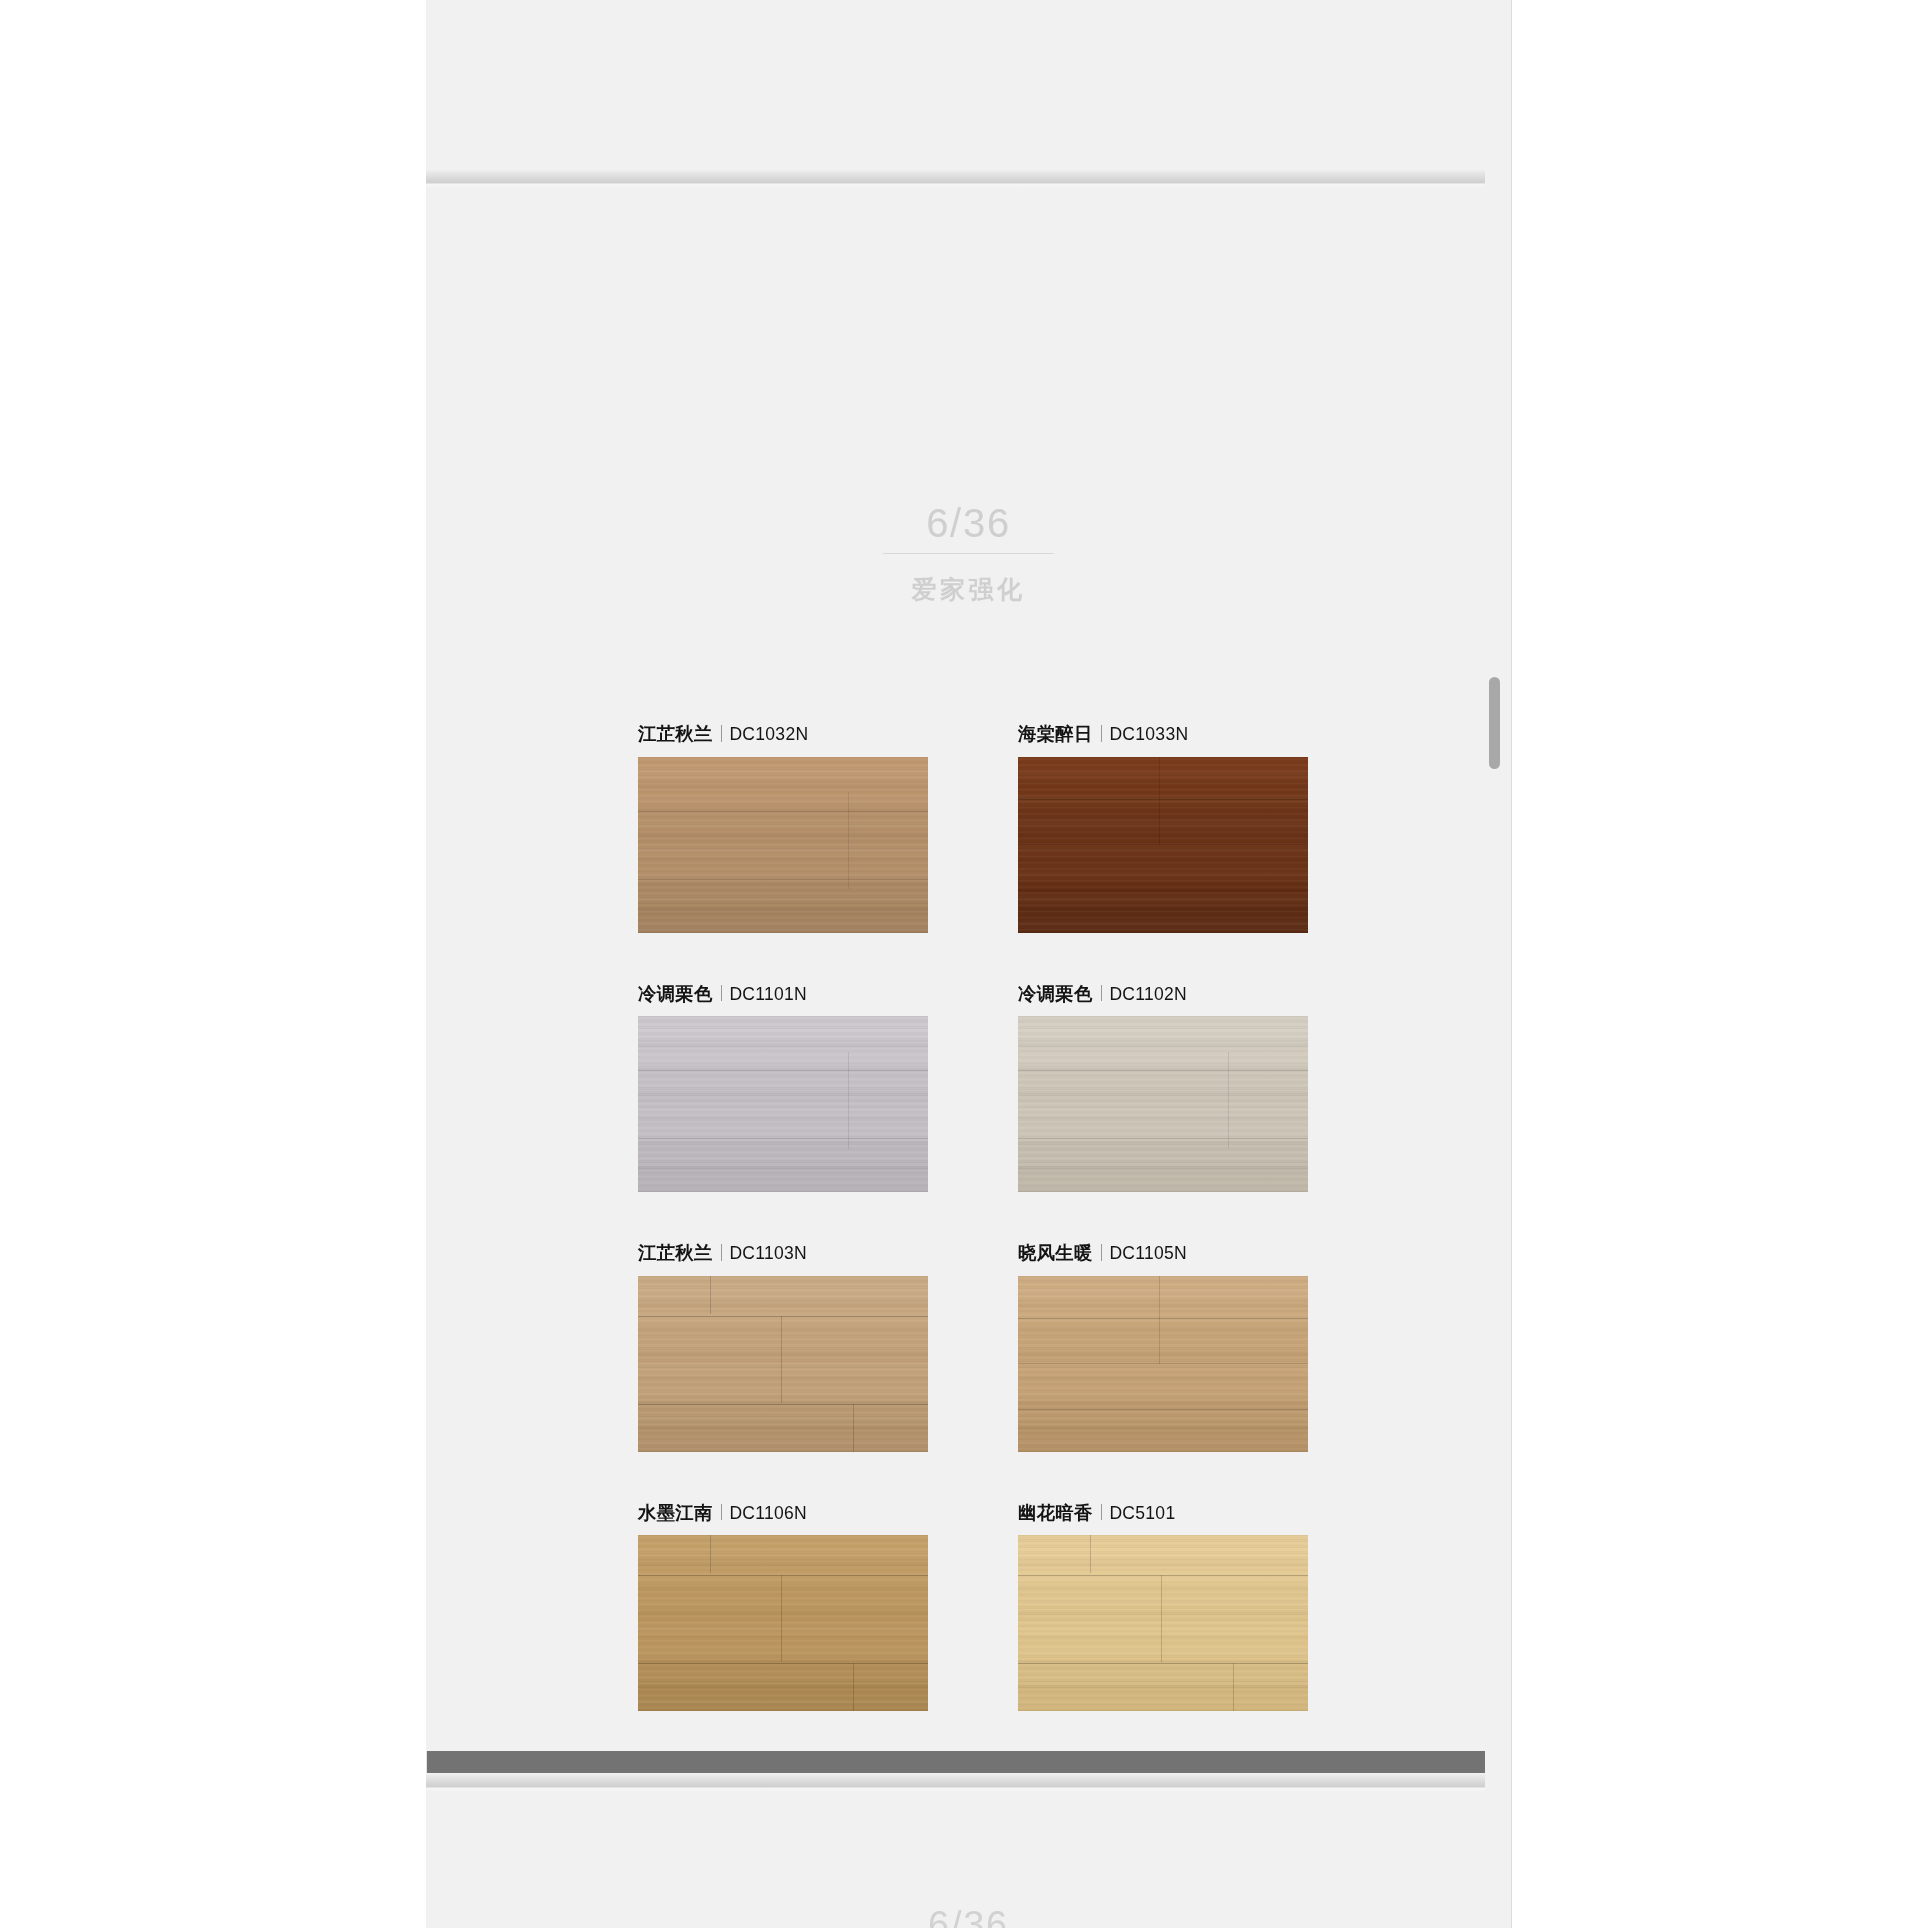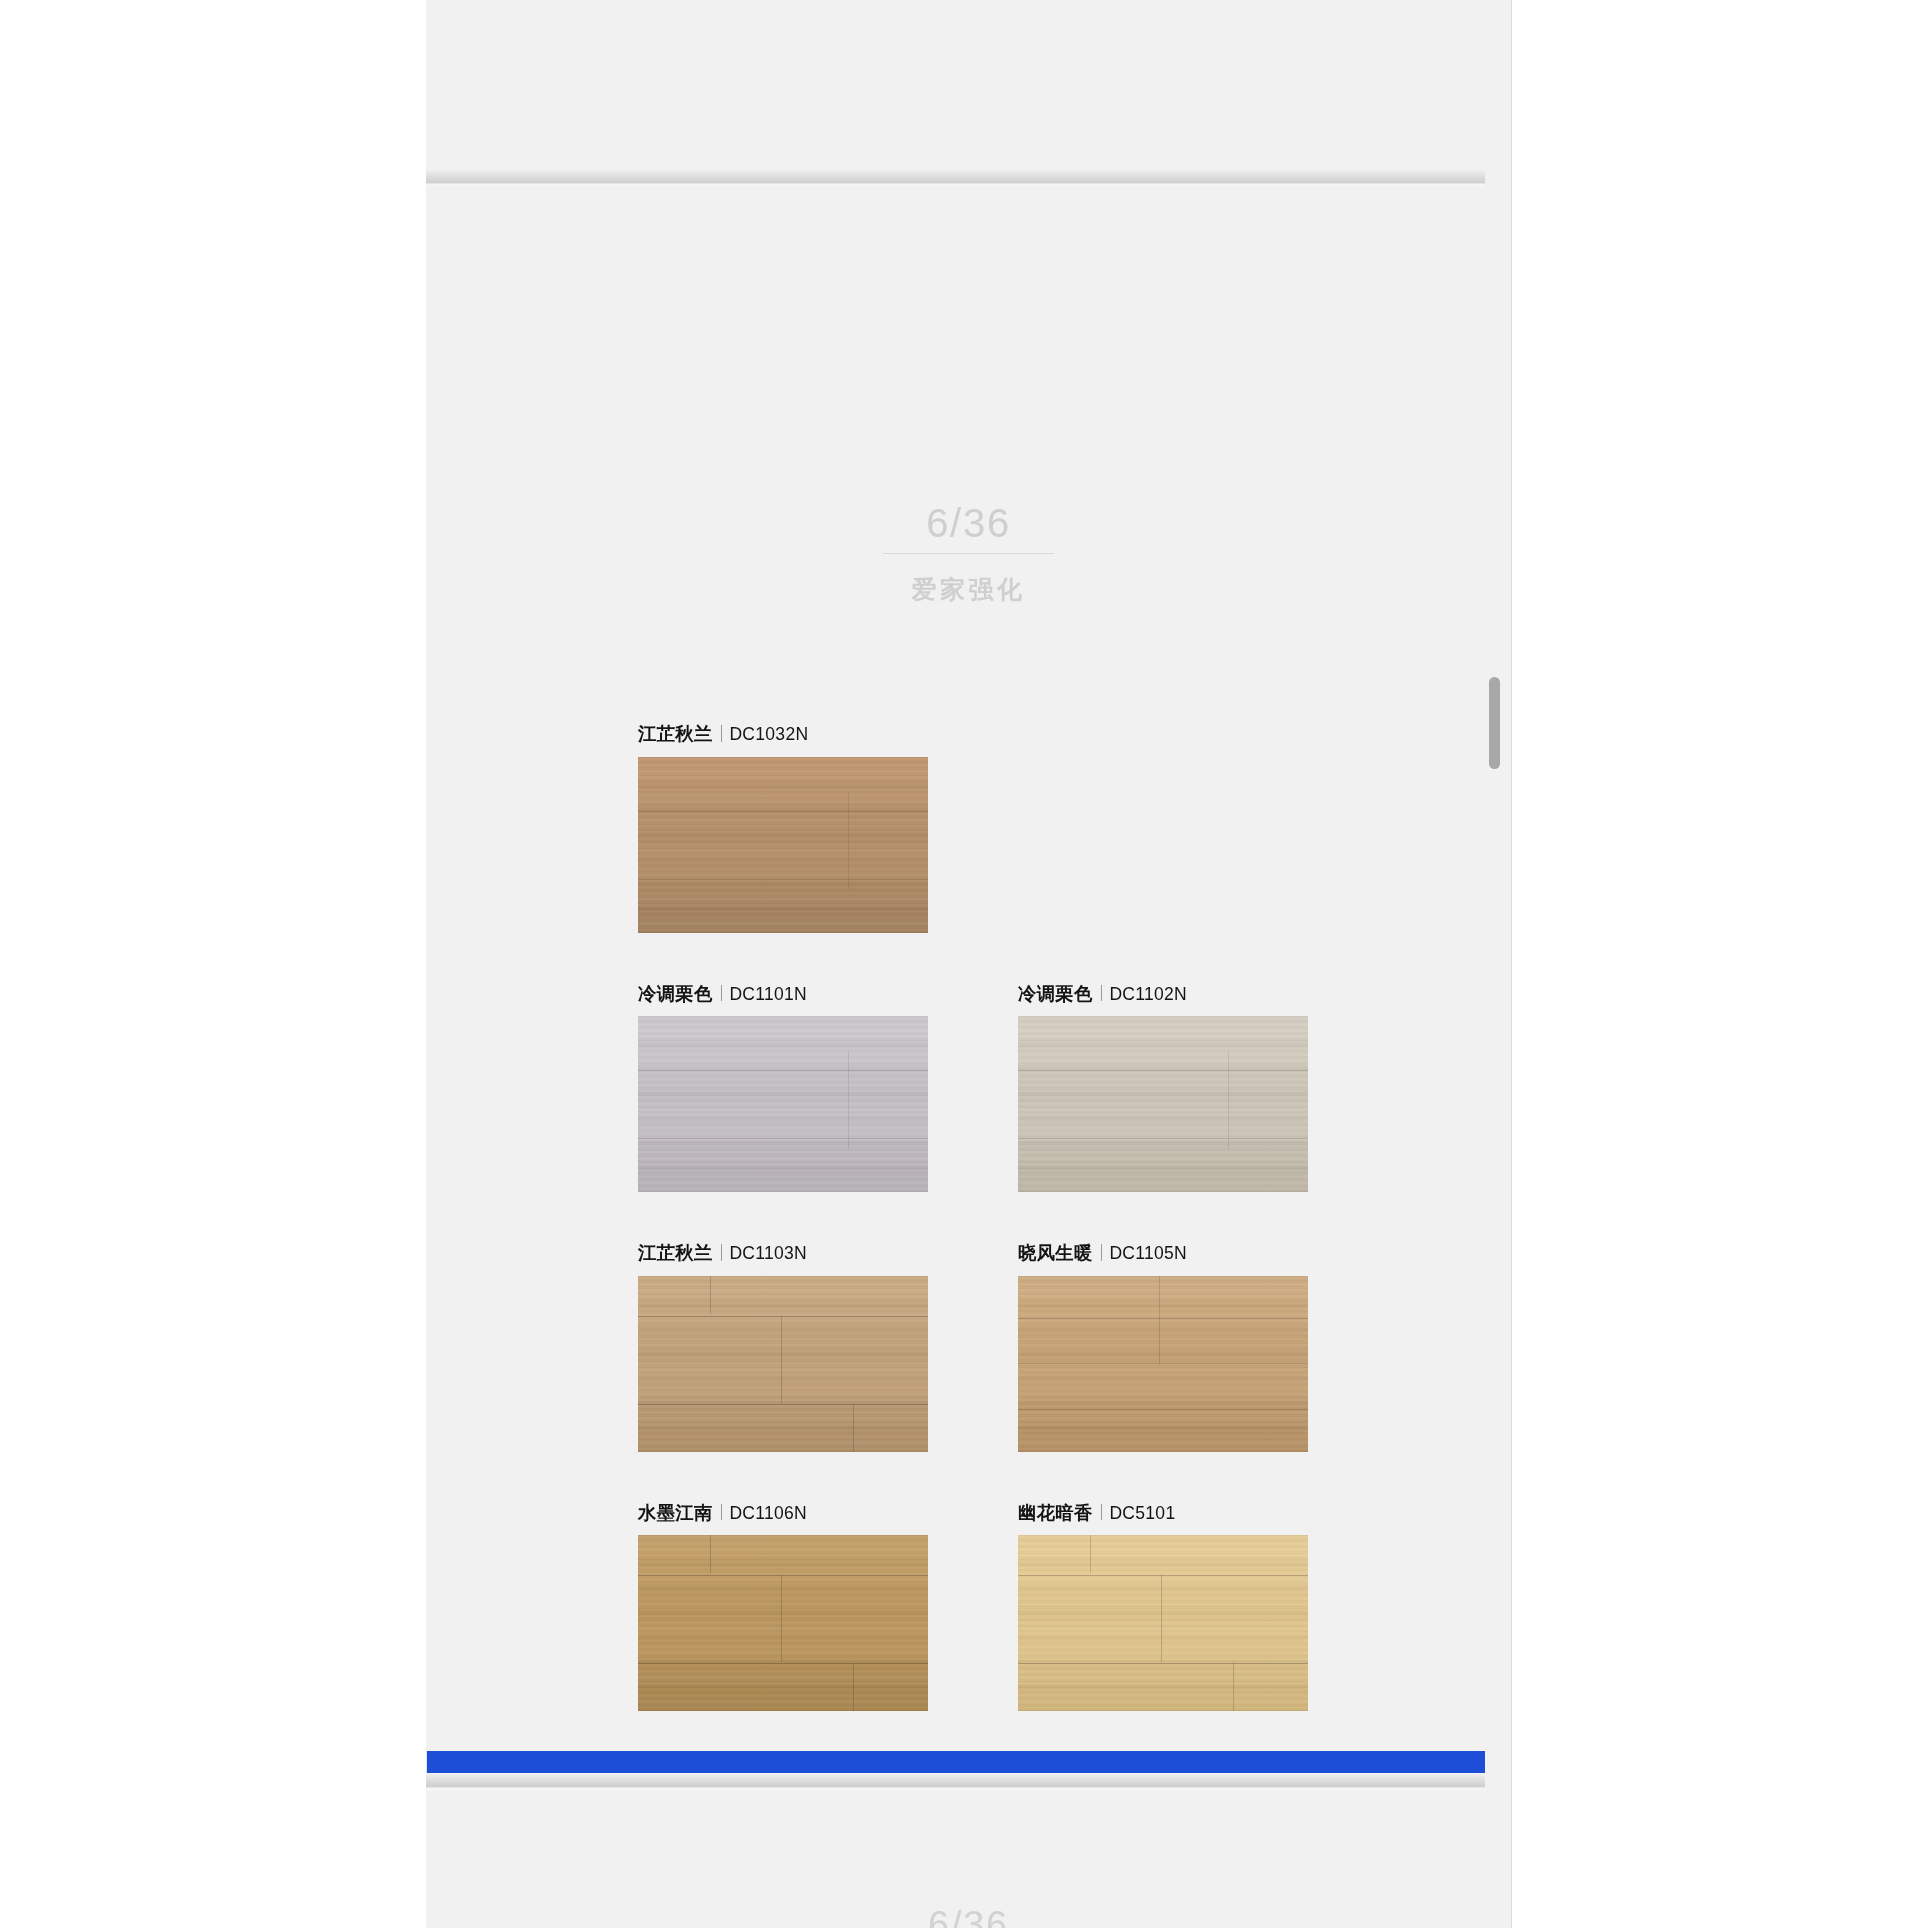--- a/index.html
+++ b/index.html
@@ -14,21 +14,21 @@
     position: relative;
     width: 1929px; height: 1929px;
     background: #ffffff;
   }
 
   
   .doc-column {
     position: absolute;
     left: 426px; top: 0;
     width: 1085px; height: 1929px;
-    background: #1d4ed8;
+    background: #737373;
     overflow: hidden;
   }
 
   
   .page {
     position: absolute;
     left: 0; width: 1085px;
     background: #f1f1f1;
   }
   .page-prev  { top: -17.5px;  height: 188px; }
@@ -237,20 +237,28 @@
 
         <div class="grid-row">
           <div class="swatch-cell">
             <div class="swatch-label">
               <span class="swatch-name">江芷秋兰</span>
               <span class="swatch-divider"></span>
               <span class="swatch-code">DC1032N</span>
             </div>
             <div class="swatch-img plank-b" id="sw0" style="background: linear-gradient(rgb(196, 156, 116) 0%, rgb(181, 144, 106) 38%, rgb(181, 144, 106) 62%, rgb(160, 128, 93) 100%);"></div>
           </div>
+          <div class="swatch-cell">
+            <div class="swatch-label">
+              <span class="swatch-name">海棠醉日</span>
+              <span class="swatch-divider"></span>
+              <span class="swatch-code">DC1033N</span>
+            </div>
+            <div class="swatch-img plank-a" id="sw1" style="background: linear-gradient(rgb(125, 61, 28) 0%, rgb(107, 51, 23) 38%, rgb(107, 51, 23) 62%, rgb(90, 42, 18) 100%);"></div>
+          </div>
         </div>
 
         <div class="grid-row">
           <div class="swatch-cell">
             <div class="swatch-label">
               <span class="swatch-name">冷调栗色</span>
               <span class="swatch-divider"></span>
               <span class="swatch-code">DC1101N</span>
             </div>
             <div class="swatch-img plank-b" id="sw2" style="background: linear-gradient(rgb(208, 204, 210) 0%, rgb(197, 192, 197) 38%, rgb(197, 192, 197) 62%, rgb(182, 176, 183) 100%);"></div>

